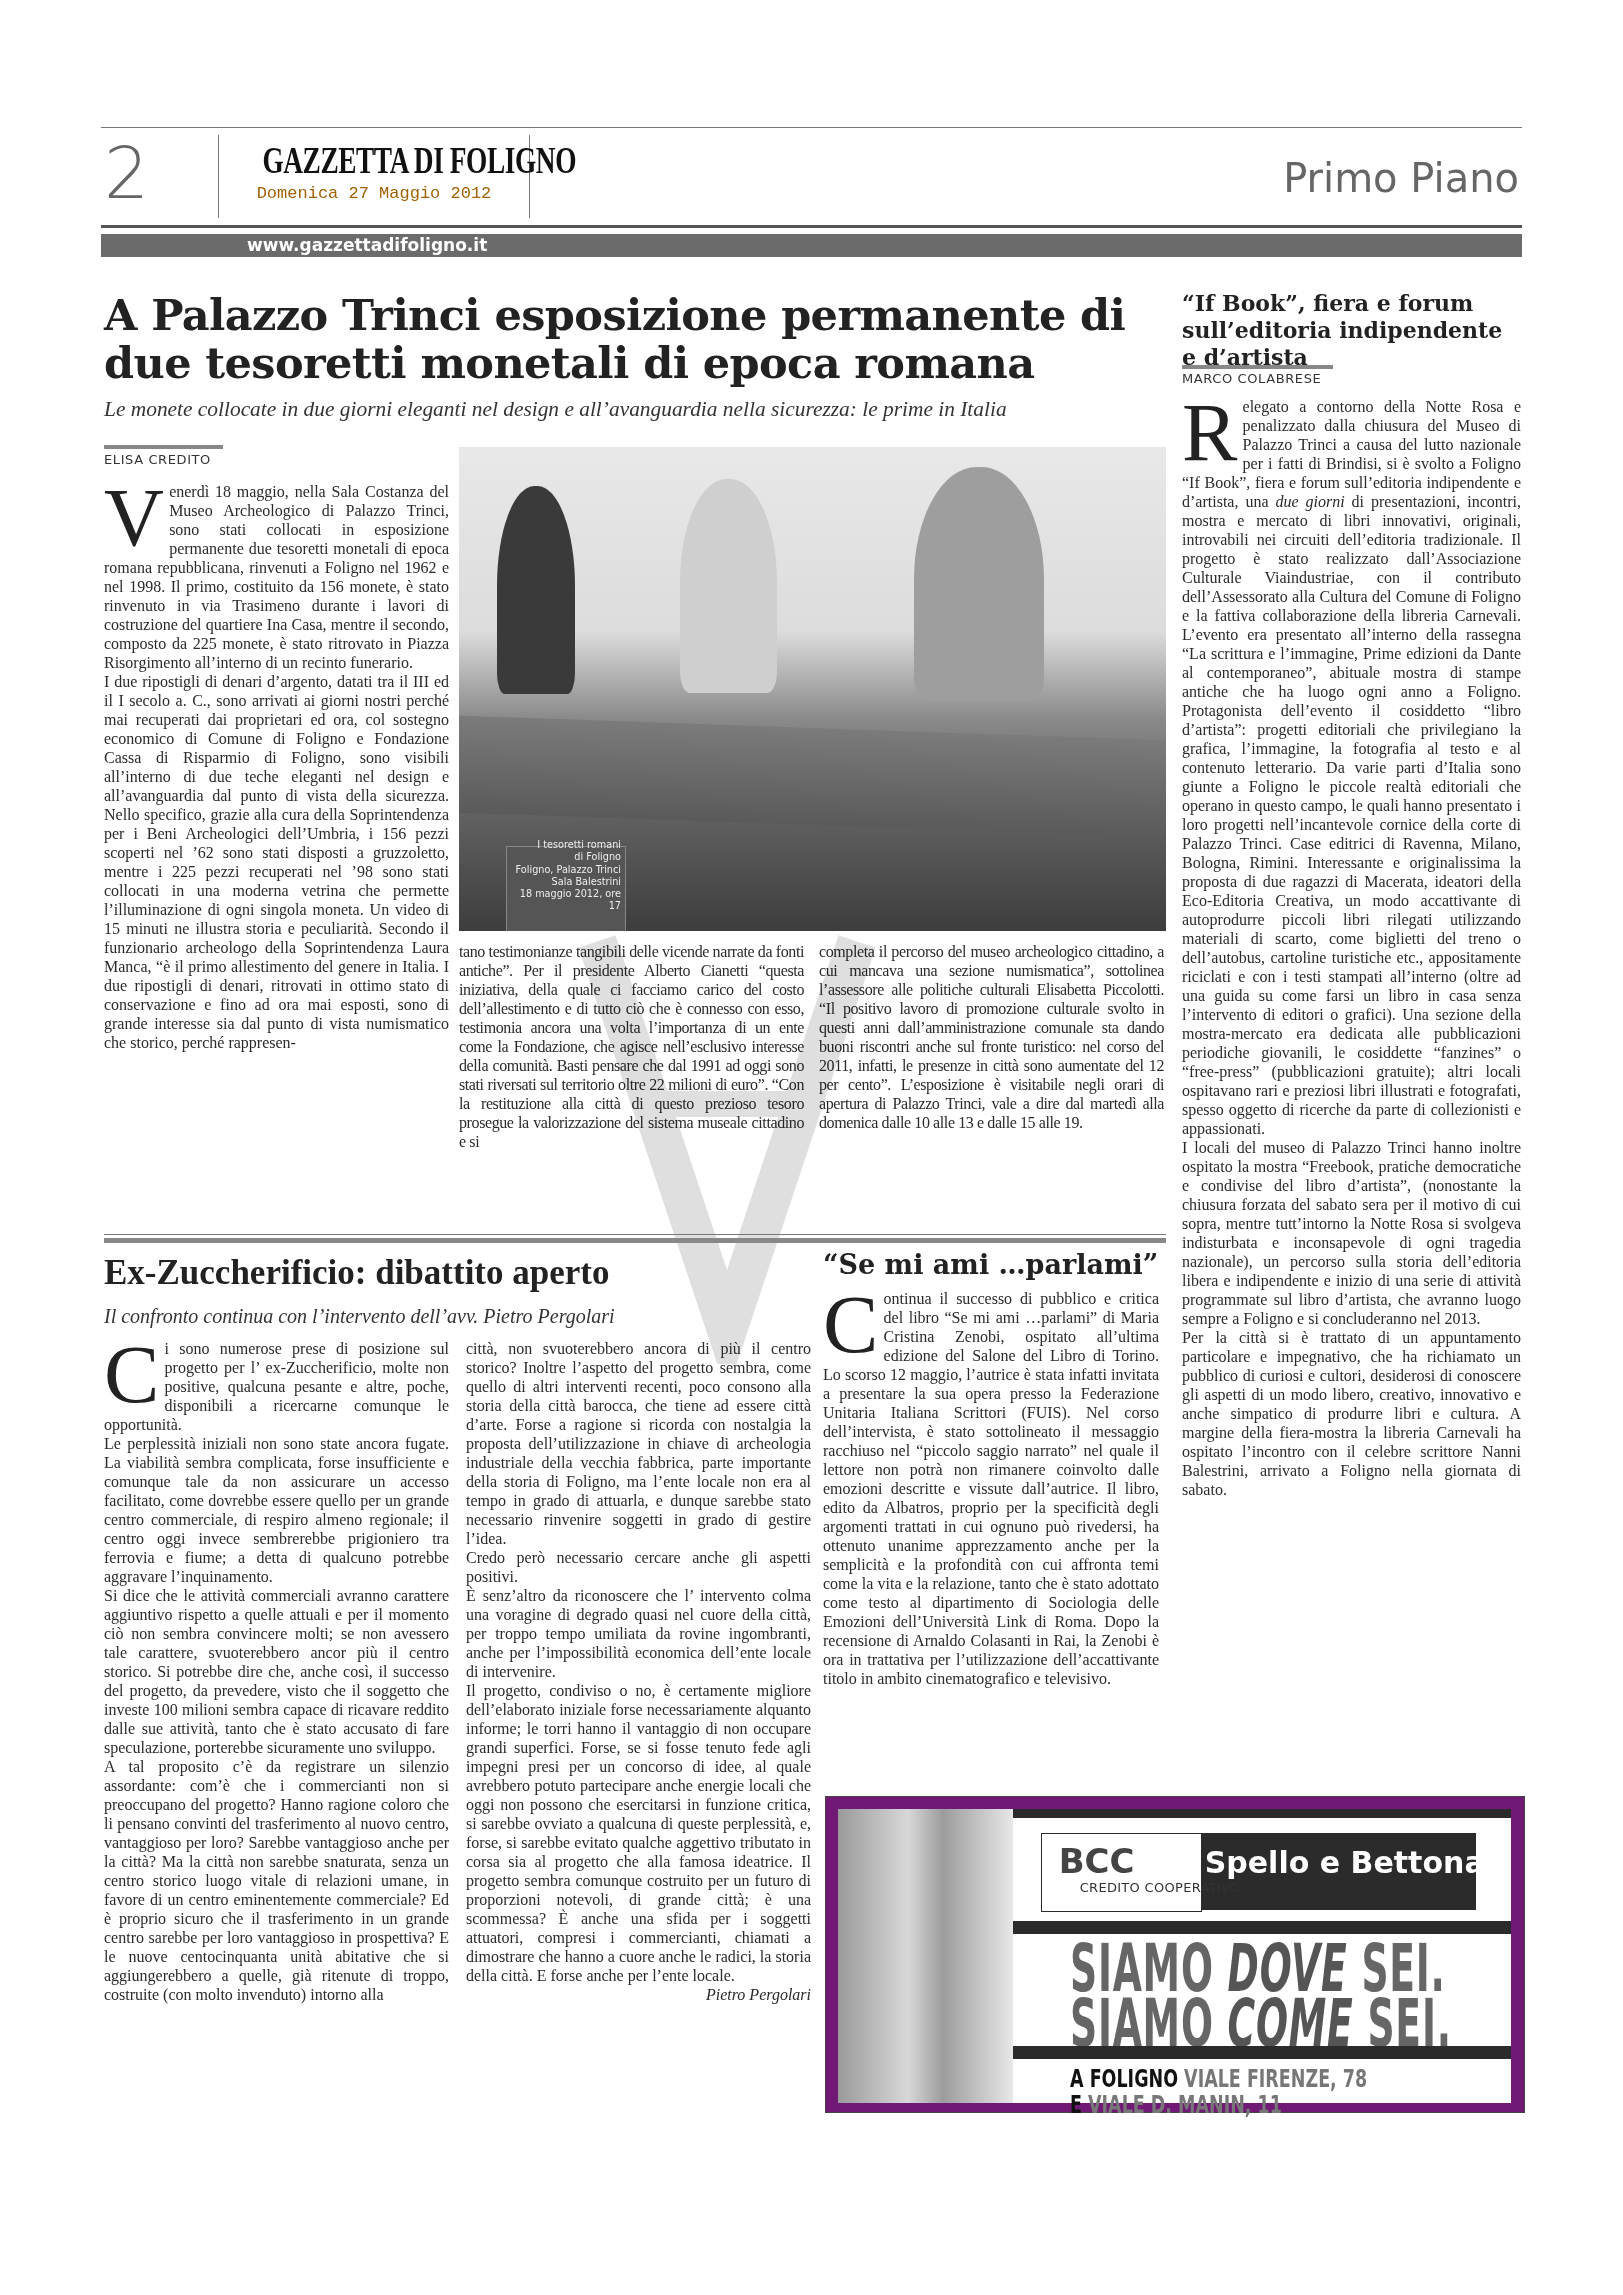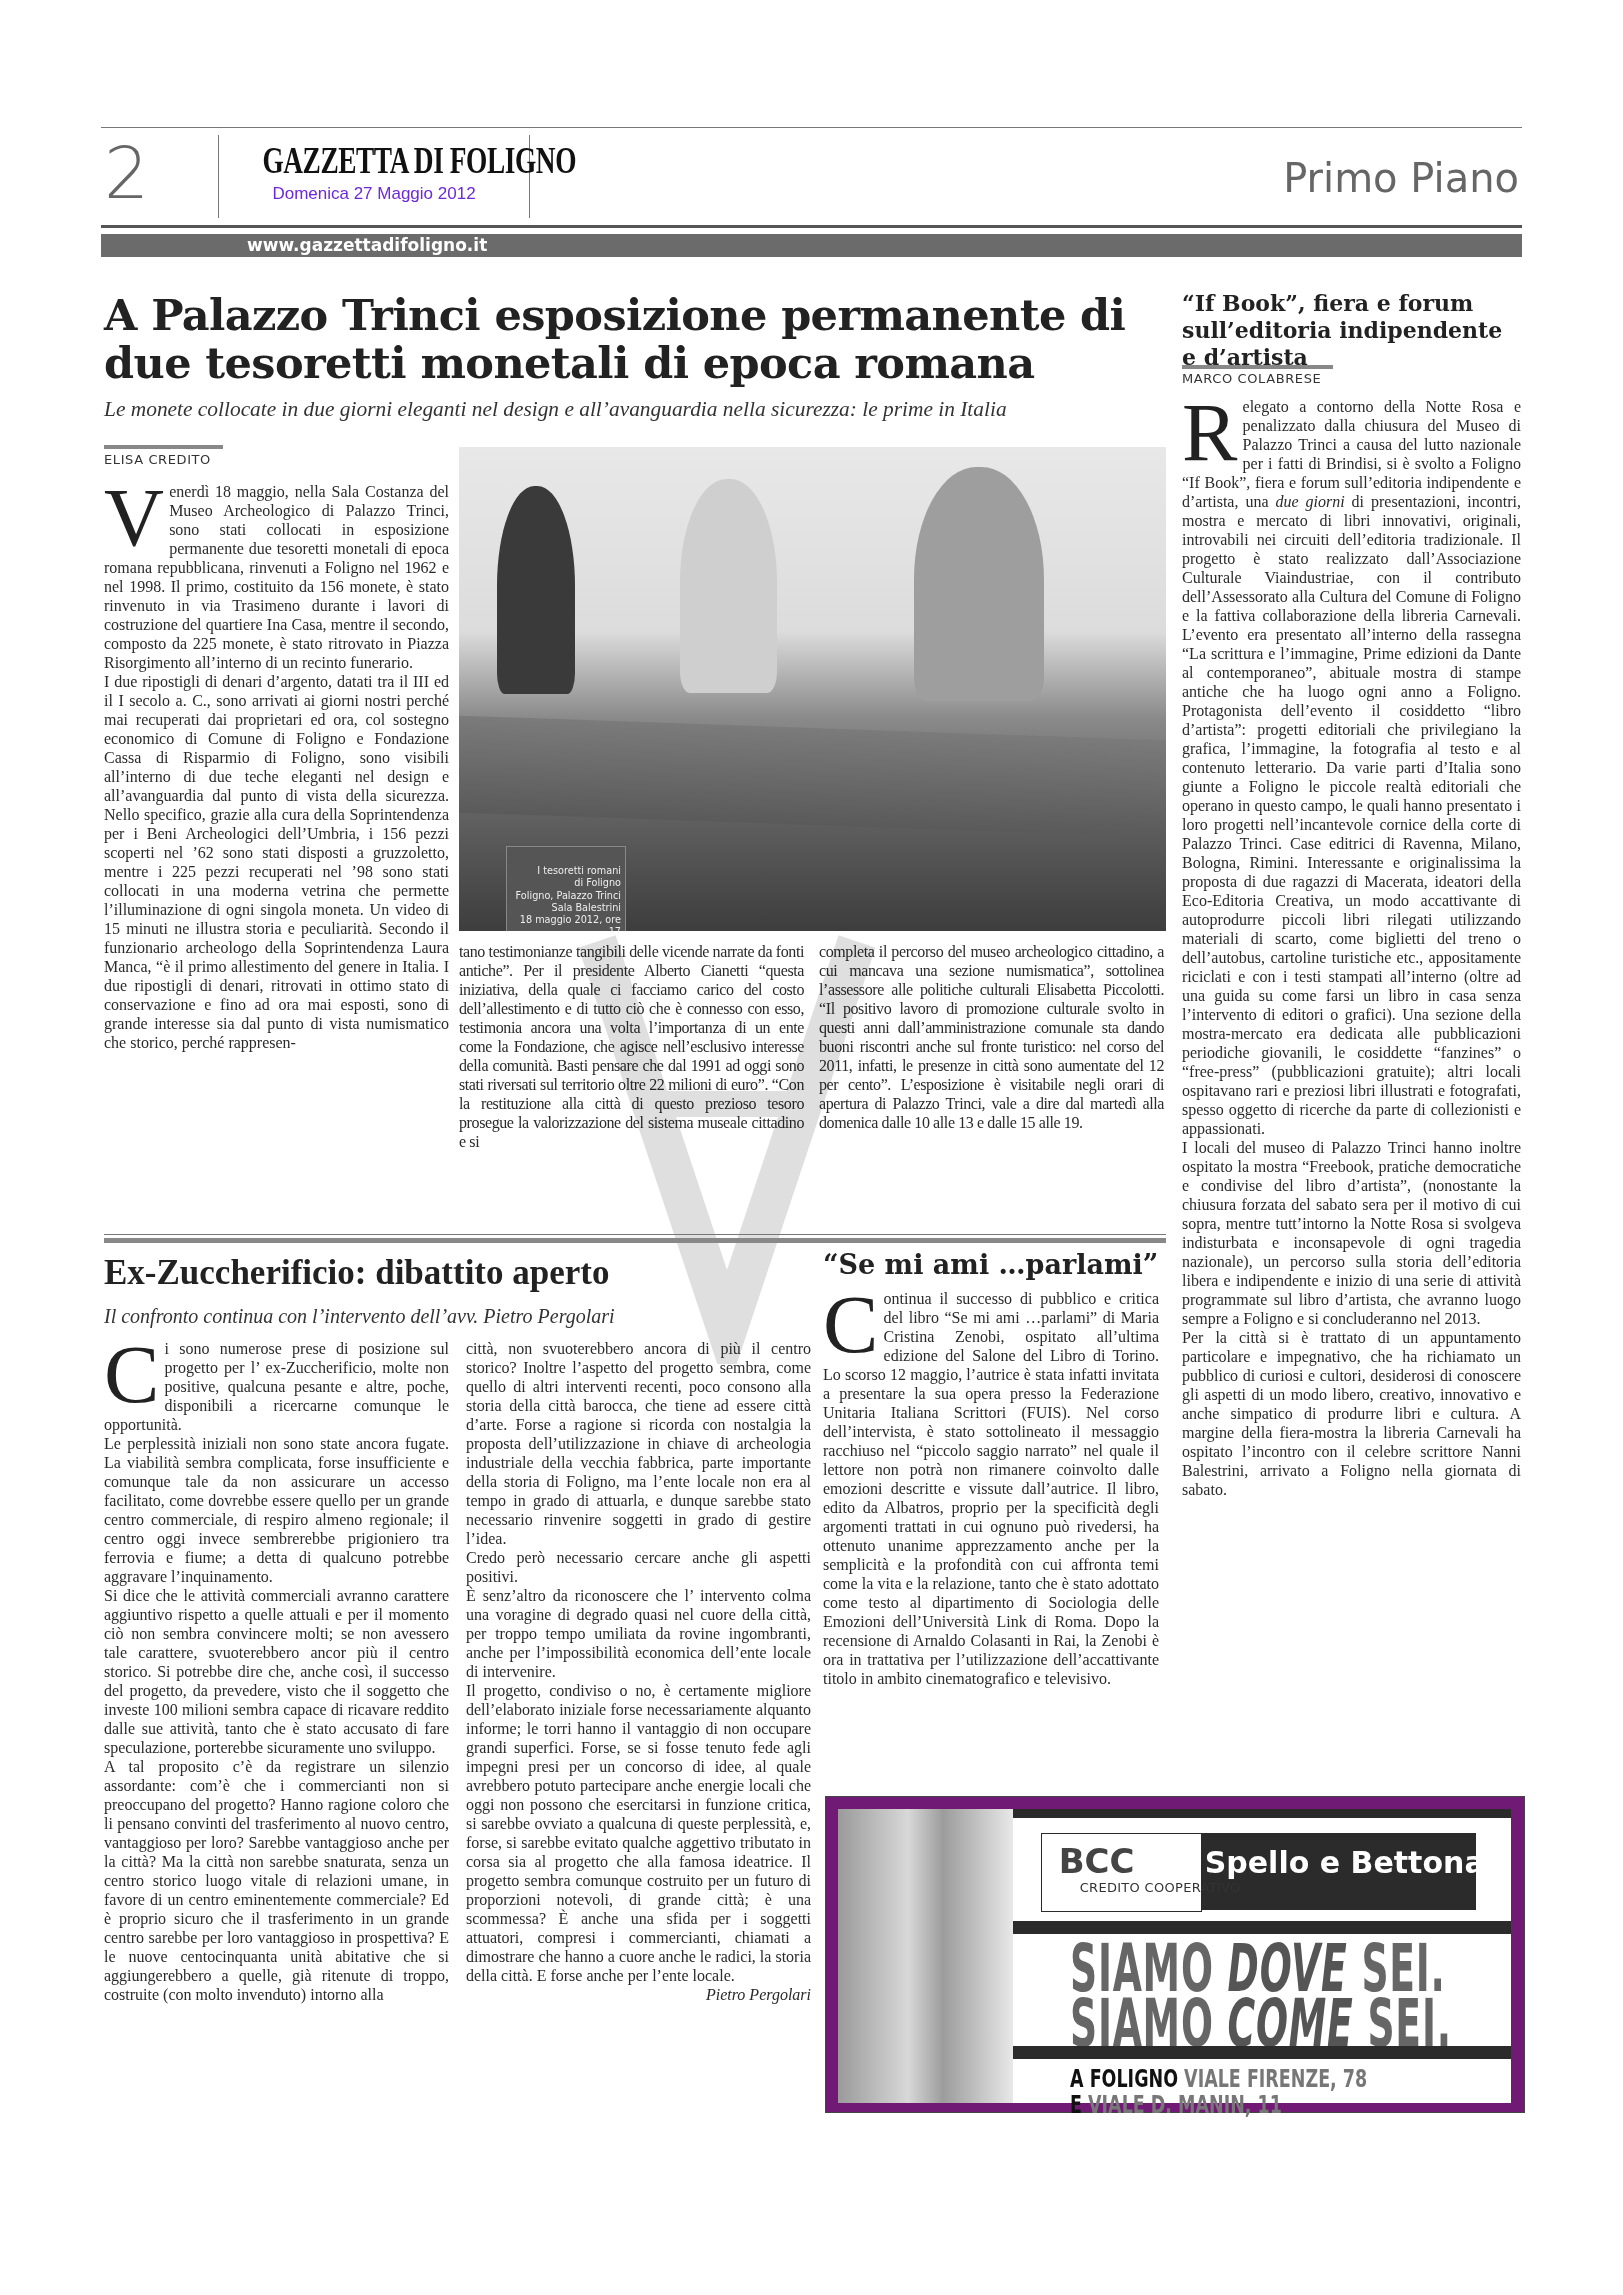--- a/index.html
+++ b/index.html
@@ -3,40 +3,40 @@
 <meta charset="utf-8">
 <style>
   html, body { margin:0; padding:0; background:#fff; }
   body { width:1623px; height:2295px; position:relative; overflow:hidden; color:#222; font-family:"DejaVu Serif", serif; }
   .abs { position:absolute; }
   .rule { position:absolute; background:#777; }
   
   #page-num { left:104px; top:138px; font-family:"DejaVu Sans", sans-serif; font-size:71px; color:#666; line-height:1; font-weight:300; }
   #masthead-box { left:218px; top:135px; width:310px; height:83px; border-left:1.3px solid #777; border-right:1.3px solid #777; text-align:center; }
   #masthead-title { font-family:"Liberation Serif", serif; font-weight:bold; font-size:38px; letter-spacing:-0.6px; transform:scaleX(0.72); transform-origin:center; white-space:nowrap; margin-top:5.2px; line-height:40px; color:#111; }
-  #masthead-date { font-family:Liberation Sans, sans-serif; font-size:17px; color:#6d28d9; margin-top:3.9px; }
+  #masthead-date { font-family:Liberation Mono, monospace; font-size:17px; color:#a16207; margin-top:3.9px; }
   #section-label { right:104px; top:155px; font-family:"DejaVu Sans", sans-serif; font-size:40px; color:#666; }
   #url-bar { left:101px; top:234px; width:1421px; height:23.4px; background:#6b6b6b; }
   #url-text { left:247px; top:235px; font-family:"DejaVu Sans", sans-serif; font-weight:bold; font-size:17px; color:#fff; }
   
   .headline { font-family:"DejaVu Serif", serif; font-weight:bold; color:#222; line-height:1.12; }
   #main-headline { left:104px; top:291px; width:1071px; font-size:43px; letter-spacing:-0.6px; }
   #main-subhead { left:104px; top:397px; width:1071px; font-style:italic; font-size:21.4px; color:#333; font-family:"Liberation Serif", serif; }
   .byline-rule { position:absolute; height:3.9px; background:#888; }
   .byline { position:absolute; font-family:"DejaVu Sans", sans-serif; font-size:13px; letter-spacing:0.6px; color:#333; }
   .col { position:absolute; font-family:"Liberation Serif", serif; font-size:16px; line-height:19px; text-align:justify; color:#2a2a2a; hyphens:auto; }
   .col p { margin:0; }
   .drop { float:left; font-family:"Liberation Serif", serif; font-size:83px; line-height:65px; margin:2.6px 5.2px -3.9px 0; color:#222; }
   .condensed { letter-spacing:-0.4px; }
   
   #photo { left:459px; top:447px; width:707px; height:484px; background:linear-gradient(180deg,#e8e8e8 0%,#dcdcdc 38%,#8a8a8a 56%,#6a6a6a 70%,#3d3d3d 100%); overflow:hidden; }
   .person { position:absolute; border-radius:48% 48% 10% 10%; }
   #table-top { position:absolute; left:0; top:281px; width:707px; height:97px; background:linear-gradient(180deg,#7b7b7b,#5a5a5a); transform:skewY(2deg); }
   #poster { position:absolute; left:47px; top:399px; width:118px; height:88px; background:#555; border:0.6px solid #888; }
-  #poster-text { position:absolute; left:52px; top:418px; width:110px; font-family:"DejaVu Sans", sans-serif; font-size:9.7px; color:#eee; line-height:12.3px; text-align:right; }
+  #poster-text { position:absolute; left:52px; top:392px; width:110px; font-family:"DejaVu Sans", sans-serif; font-size:9.7px; color:#eee; line-height:12.3px; text-align:right; }
   
   #side-headline { left:1182px; top:290px; width:338px; font-size:22px; line-height:27px; }
   
   #sec-headline { left:104px; top:1253px; width:714px; font-size:35px; font-family:"Liberation Serif", serif; }
   #sec-subhead { left:104px; top:1305px; width:714px; font-style:italic; font-size:20px; font-family:"Liberation Serif", serif; color:#333; }
   #third-headline { left:823px; top:1250px; font-size:27px; }
   
   #ad { left:825px; top:1796px; width:698px; height:315px; border:1.3px solid #444; background:#701a75; }
   #ad-inner { position:absolute; left:11.7px; top:11.7px; width:673px; height:294px; background:#fff; }
   #ad-photo { position:absolute; left:0; top:0; width:175px; height:294px; background:linear-gradient(90deg,#9a9a9a,#d8d8d8 40%,#9c9c9c 60%,#e8e8e8); }

